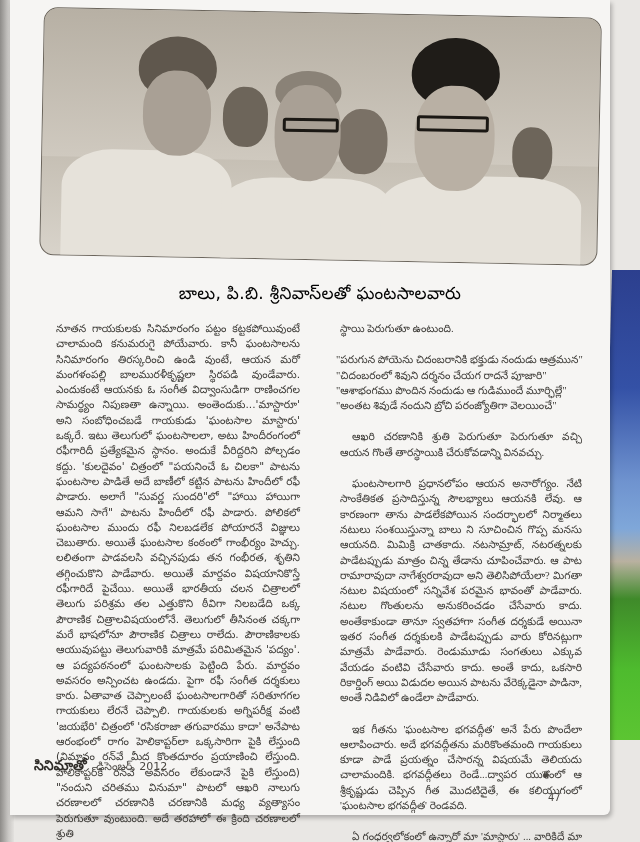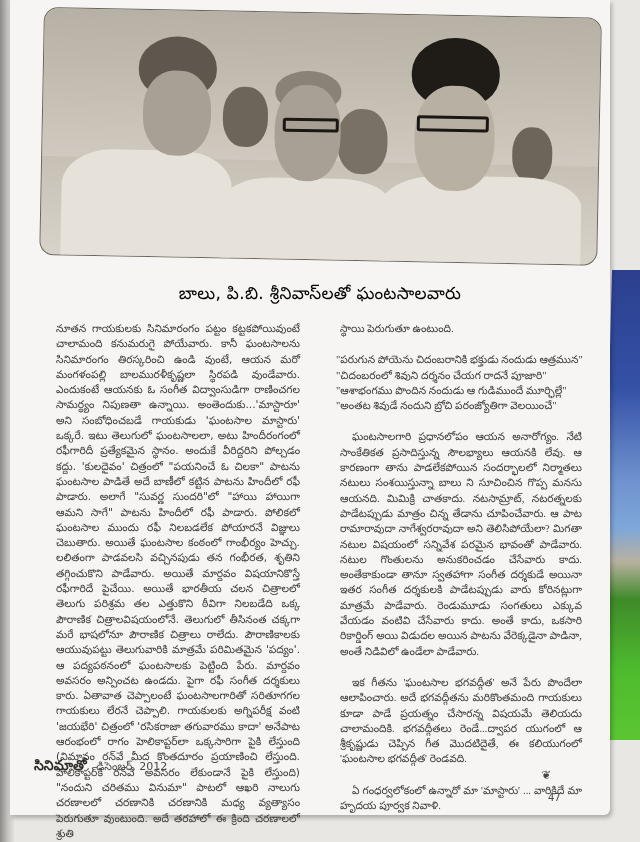--- a/index.html
+++ b/index.html
@@ -92,20 +92,21 @@
 <div class="col left">
   <p>నూతన గాయకులకు సినిమారంగం పట్టం కట్టకపోయివుంటే చాలామంది కనుమరుగై పోయేవారు. కానీ ఘంటసాలను సినిమారంగం తిరస్కరించి ఉండి వుంటే, ఆయన మరో మంగళంపల్లి బాలమురళీకృష్ణలా స్థిరపడి వుండేవారు. ఎందుకంటే ఆయనకు ఓ సంగీత విద్వాంసుడిగా రాణించగల సామర్థ్యం నిపుణతా ఉన్నాయి. అంతెందుకు...'మాస్టారూ' అని సంబోధించబడే గాయకుడు 'ఘంటసాల మాస్టారు' ఒక్కరే. ఇటు తెలుగులో ఘంటసాలలా, అటు హిందీరంగంలో రఫీగారిదీ ప్రత్యేకమైన స్థానం. అందుకే వీరిద్దరిని పోల్చడం కద్దు. 'కులదైవం' చిత్రంలో "పయనించే ఓ చిలకా" పాటను ఘంటసాల పాడితే అదే బాణీలో కట్టిన పాటను హిందీలో రఫీ పాడారు. అలాగే "సువర్ణ సుందరి"లో "హాయి హాయిగా ఆమని సాగే" పాటను హిందీలో రఫీ పాడారు. పోలికలో ఘంటసాల ముందు రఫీ నిలబడలేక పోయారనే విజ్ఞులు చెబుతారు. అయితే ఘంటసాల కంఠంలో గాంభీర్యం హెచ్చు. లలితంగా పాడవలసి వచ్చినపుడు తన గంభీరత, శృతిని తగ్గించుకొని పాడేవారు. అయితే మార్దవం విషయానికొస్తే రఫీగారిదే పైచేయి. అయితే భారతీయ చలన చిత్రాలలో తెలుగు పరిశ్రమ తల ఎత్తుకొని ఠీవిగా నిలబడేది ఒక్క పౌరాణిక చిత్రాలవిషయంలోనే. తెలుగులో తీసినంత చక్కగా మరే భాషలోనూ పౌరాణిక చిత్రాలు రాలేదు. పౌరాణికాలకు ఆయువుపట్టు తెలుగువారికి మాత్రమే పరిమితమైన 'పద్యం'. ఆ పద్యపఠనంలో ఘంటసాలకు పెట్టింది పేరు. మార్దవం అవసరం అన్పించట ఉండదు. పైగా రఫీ సంగీత దర్శకులు కారు. ఏతావాత చెప్పాలంటే ఘంటసాలగారితో సరితూగగల గాయకులు లేరనే చెప్పాలి. గాయకులకు అగ్నిపరీక్ష వంటి 'జయభేరి' చిత్రంలో 'రసికరాజా తగువారము కాదా' అనేపాట ఆరంభంలో రాగం హెలికాప్టర్‌లా ఒక్కసారిగా పైకి లేస్తుంది (విమానం రన్‌వే మీద కొంతదూరం ప్రయాణించి లేస్తుంది. హెలికాప్టర్‌కి రన్‌వే అవసరం లేకుండానే పైకి లేస్తుంది) "నందుని చరితము వినుమా" పాటలో ఆఖరి నాలుగు చరణాలలో చరణానికి చరణానికి మధ్య వ్యత్యాసం పెరుగుతూ వుంటుంది. అదే తరహాలో ఈ క్రింది చరణాలలో శ్రుతి</p>
 </div>
 
 <div class="col right">
   <p>స్థాయి పెరుగుతూ ఉంటుంది.</p>
   <p class="quote">"పరుగున పోయెను చిదంబరానికి భక్తుడు నందుడు ఆత్రమున"</p>
   <p class="quote">"చిదంబరంలో శివుని దర్శనం చేయగ రాదనే పూజారి"</p>
   <p class="quote">"ఆశాభంగము పొందిన నందుడు ఆ గుడిముందే మూర్ఛిల్లే"</p>
   <p class="quote">"అంతట శివుడే నందుని బ్రోచి పరంజ్యోతిగా వెలయించే"</p>
+  <p class="indent">ఆఖరి చరణానికి శ్రుతి పెరుగుతూ పెరుగుతూ వచ్చి ఆయన గొంతే తారస్థాయికి చేరుకోవడాన్ని వినవచ్చు.</p>
   <p class="indent">ఘంటసాలగారి ప్రధానలోపం ఆయన అనారోగ్యం. నేటి సాంకేతికత ప్రసాదిస్తున్న సౌలభ్యాలు ఆయనకి లేవు. ఆ కారణంగా తాను పాడలేకపోయిన సందర్భాలలో నిర్మాతలు నటులు సంశయిస్తున్నా బాలు ని సూచించిన గొప్ప మనసు ఆయనది. మిమిక్రి చాతకాదు. నటసామ్రాట్, నటరత్నలకు పాడేటప్పుడు మాత్రం చిన్న తేడాను చూపించేవారు. ఆ పాట రామారావుదా నాగేశ్వరరావుదా అని తెలిసిపోయేలా? మిగతా నటుల విషయంలో సన్నివేశ పరమైన భావంతో పాడేవారు. నటుల గొంతులను అనుకరించడం చేసేవారు కాదు. అంతేకాకుండా తానూ స్వతహాగా సంగీత దర్శకుడే అయినా ఇతర సంగీత దర్శకులకి పాడేటప్పుడు వారు కోరినట్లుగా మాత్రమే పాడేవారు. రెండుమూడు సంగతులు ఎక్కువ వేయడం వంటివి చేసేవారు కాదు. అంతే కాదు, ఒకసారి రికార్డింగ్ అయి విడుదల అయిన పాటను వేరెక్కడైనా పాడినా, అంతే నిడివిలో ఉండేలా పాడేవారు.</p>
   <p class="indent">ఇక గీతను 'ఘంటసాల భగవద్గీత' అనే పేరు పొందేలా ఆలాపించారు. అదే భగవద్గీతను మరికొంతమంది గాయకులు కూడా పాడే ప్రయత్నం చేసారన్న విషయమే తెలియదు చాలామందికి. భగవద్గీతలు రెండే...ద్వాపర యుగంలో ఆ శ్రీకృష్ణుడు చెప్పిన గీత మొదటిదైతే, ఈ కలియుగంలో 'ఘంటసాల భగవద్గీత' రెండవది.</p>
   <p class="indent">ఏ గంధర్వలోకంలో ఉన్నారో మా 'మాస్టారు' ... వారికిదే మా హృదయ పూర్వక నివాళి.</p>
 </div>
 
 <div class="footer">
   <span class="mag">సినిమాతో</span>
   <span>డిసెంబర్, 2012</span>
 </div>
 <div class="endmark">❦</div>

